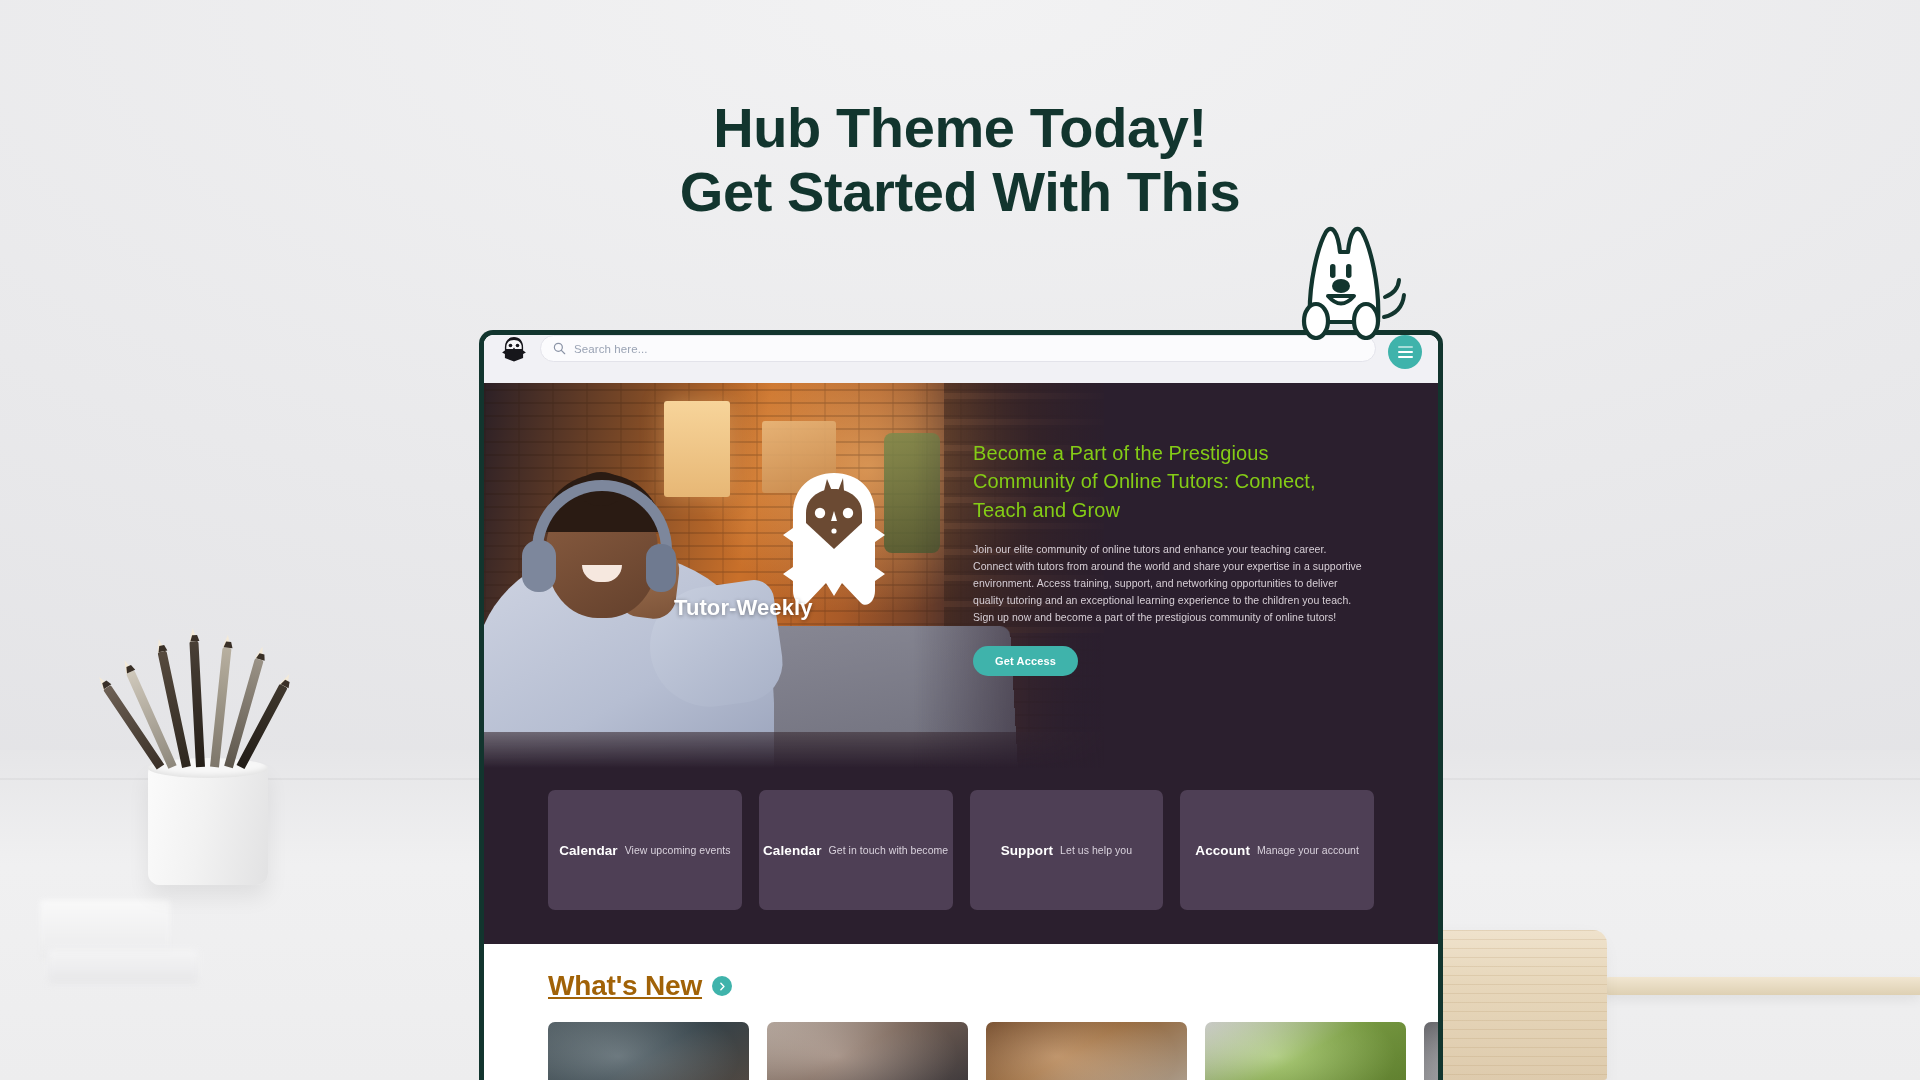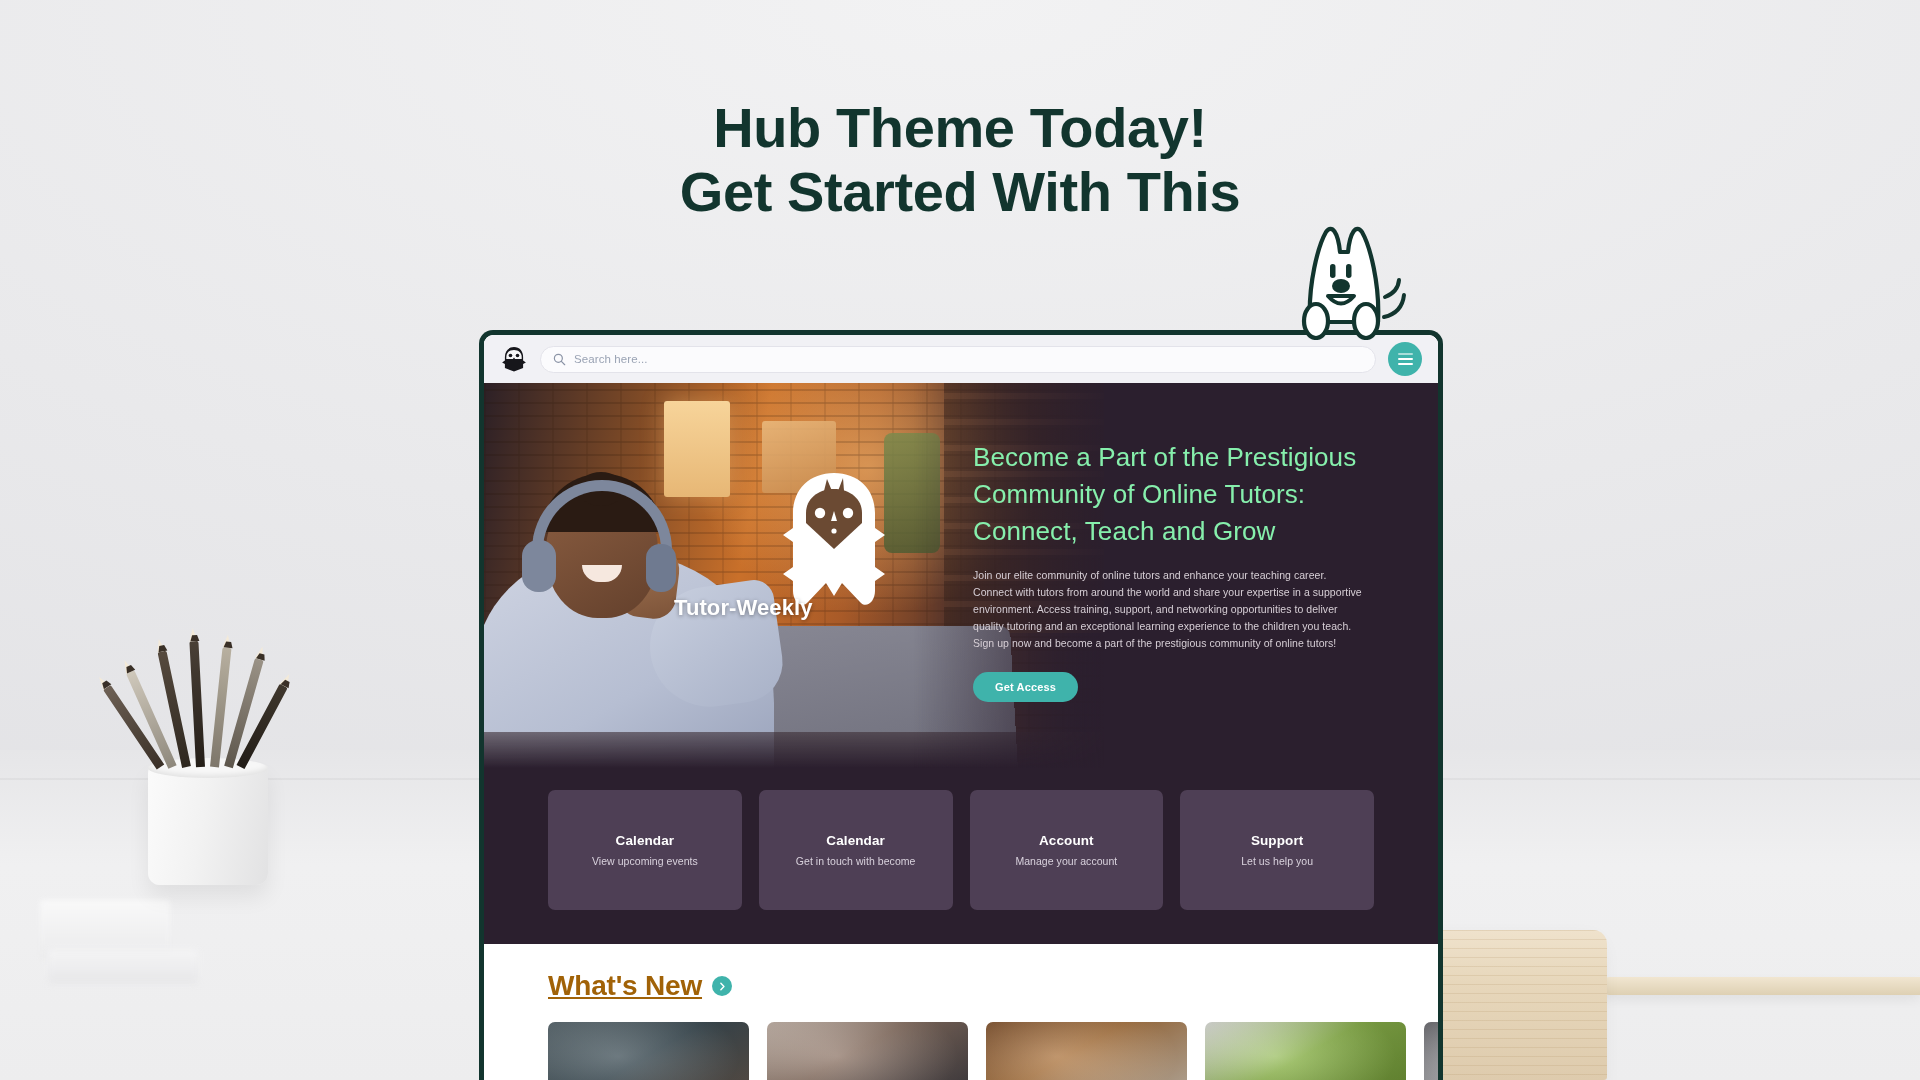--- a/index.html
+++ b/index.html
@@ -49,21 +49,21 @@
   .headline{position:absolute;top:96px;left:0;right:0;text-align:center;
      color:#12352e;font-weight:700;font-size:56px;line-height:1.14;letter-spacing:-.4px;}
 
   
   .laptop{position:absolute;left:479px;top:330px;width:964px;height:750px;}
   .laptop-shell{position:absolute;inset:0;border:5px solid #12352e;border-bottom:none;
      border-radius:14px 14px 0 0;background:#ffffff;overflow:hidden;}
   .screen{position:absolute;inset:0;overflow:hidden;border-radius:9px 9px 0 0;background:#fff;}
 
   
-  .appbar{height:48px;background:#f1f1f5;display:flex;align-items:center;padding:0 16px;gap:12px;}
+  .appbar{height:48px;background:#f1f1f5;display:flex;padding:0 16px;gap:12px;}
   .brand-logo{width:28px;height:28px;flex:0 0 auto;}
   .searchbox{flex:1 1 auto;height:27px;background:#fbfbfd;border:1px solid #e3e3ea;border-radius:14px;
      display:flex;align-items:center;gap:8px;padding:0 12px;}
   .search-icon{width:13px;height:13px;flex:0 0 auto;}
   .search-ph{font-size:11.5px;color:#9aa3b4;letter-spacing:.1px;}
   .menu-btn{width:34px;height:34px;border-radius:50%;background:#3fb3ab;flex:0 0 auto;
      display:flex;flex-direction:column;align-items:center;justify-content:center;gap:3px;border:none;cursor:pointer;}
   .menu-btn span{display:block;width:15px;height:2px;background:#fff;border-radius:1px;}
   .menu-btn span:first-child{opacity:.55;}
 
@@ -110,28 +110,28 @@
   .hero-fade{position:absolute;left:430px;top:0;width:230px;height:100%;
      background:linear-gradient(90deg,rgba(43,31,46,0),#2b1f2e 88%);}
 
   
   .mascot-badge{position:absolute;left:296px;top:88px;width:108px;height:150px;z-index:4;}
   .tw-label{position:absolute;left:190px;top:212px;z-index:5;color:#fff;font-weight:700;font-size:22px;
      letter-spacing:.1px;text-shadow:0 1px 4px rgba(0,0,0,.4);}
 
   
   .hero-copy{position:absolute;left:489px;top:56px;width:390px;z-index:5;}
-  .hero-title{color:#86efac;font-size:26px;line-height:1.42;font-weight:400;letter-spacing:.1px;}
+  .hero-title{color:#84cc16;font-size:20px;line-height:1.42;font-weight:400;letter-spacing:.1px;}
   .hero-text{margin-top:17px;color:#d7cfd6;font-size:10.5px;line-height:1.62;letter-spacing:.05px;}
   .cta{margin-top:20px;display:inline-block;background:#3fb3ab;color:#fff;border:none;border-radius:17px;
      padding:9px 22px;font-size:11px;font-weight:600;cursor:pointer;letter-spacing:.15px;}
 
   
   .cards-band{background:#2b1f2e;padding:22px 64px 34px;display:flex;gap:17px;}
-  .qcard{flex:1 1 0;background:#4e3f55;border-radius:7px;height:120px;display:flex;flex-direction:column;
+  .qcard{flex:1 1 0;background:#4e3f55;border-radius:7px;height:120px;display:flex;flex-direction:row;
      align-items:center;justify-content:center;gap:7px;cursor:pointer;}
   .qcard-title{color:#fff;font-size:13.5px;font-weight:700;letter-spacing:.1px;}
   .qcard-sub{color:#d9d2dd;font-size:10.5px;letter-spacing:.05px;}
 
   
   .whats{background:#fff;padding:26px 64px 0;}
   .whats-head{display:flex;align-items:center;gap:10px;}
   .whats-title{font-size:28px;font-weight:700;color:#a16207;letter-spacing:-.2px;text-decoration:underline;}
   .arrow-btn{width:20px;height:20px;border-radius:50%;background:#3fb3ab;display:flex;align-items:center;
      justify-content:center;border:none;cursor:pointer;}
@@ -297,26 +297,26 @@
       <div class="cards-band">
         <div class="qcard">
           <div class="qcard-title">Calendar</div>
           <div class="qcard-sub">View upcoming events</div>
         </div>
         <div class="qcard">
           <div class="qcard-title">Calendar</div>
           <div class="qcard-sub">Get in touch with become</div>
         </div>
         <div class="qcard">
+          <div class="qcard-title">Support</div>
+          <div class="qcard-sub">Let us help you</div>
+        </div>
+        <div class="qcard">
           <div class="qcard-title">Account</div>
           <div class="qcard-sub">Manage your account</div>
-        </div>
-        <div class="qcard">
-          <div class="qcard-title">Support</div>
-          <div class="qcard-sub">Let us help you</div>
         </div>
       </div>
 
       <div class="whats">
         <div class="whats-head">
           <div class="whats-title">What's New</div>
           <button class="arrow-btn">
             <svg viewBox="0 0 10 10">
               <path d="M3.2 1.4 L6.6 5 L3.2 8.6" fill="none" stroke="#ffffff" stroke-width="1.6" stroke-linecap="round" stroke-linejoin="round"></path>
             </svg>

